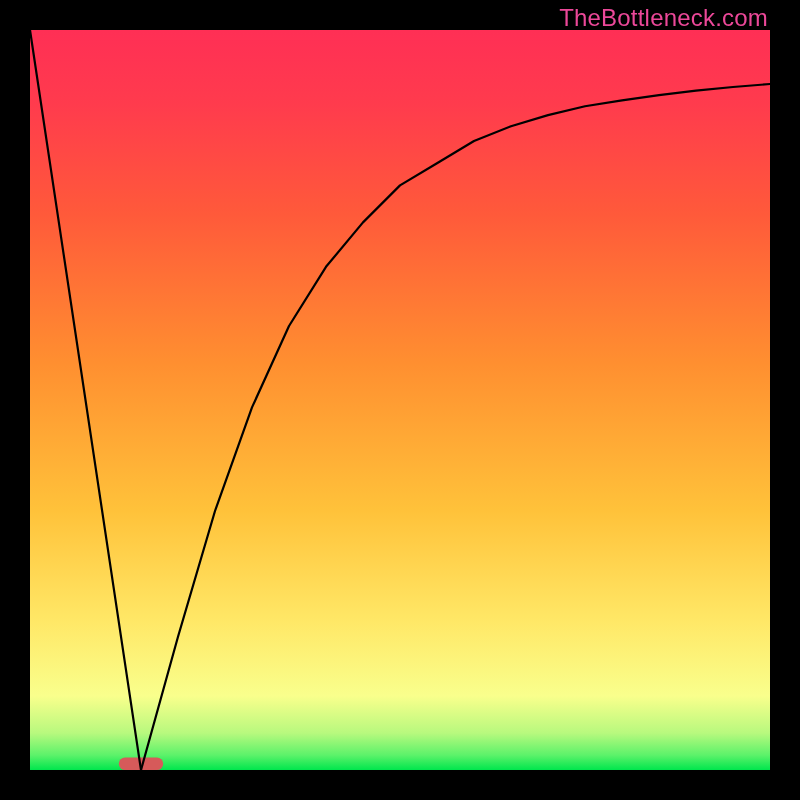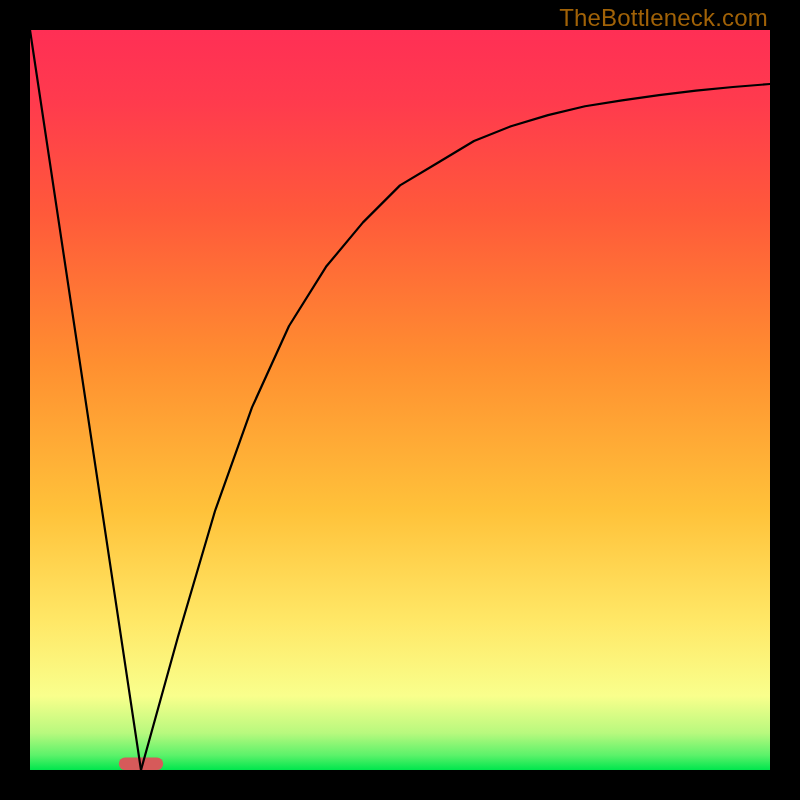--- a/index.html
+++ b/index.html
@@ -22,21 +22,21 @@
     left: 30px;
     top: 30px;
     width: 740px;
     height: 740px;
     overflow: hidden;
   }
   .watermark {
     position: absolute;
     top: 4px;
     right: 32px;
-    color: #a16207;
+    color: #ec4899;
     font-size: 24px;
     font-weight: 500;
     letter-spacing: 0.2px;
     user-select: none;
   }
   svg { display: block; }
 </style>
 </head>
 <body>
 

